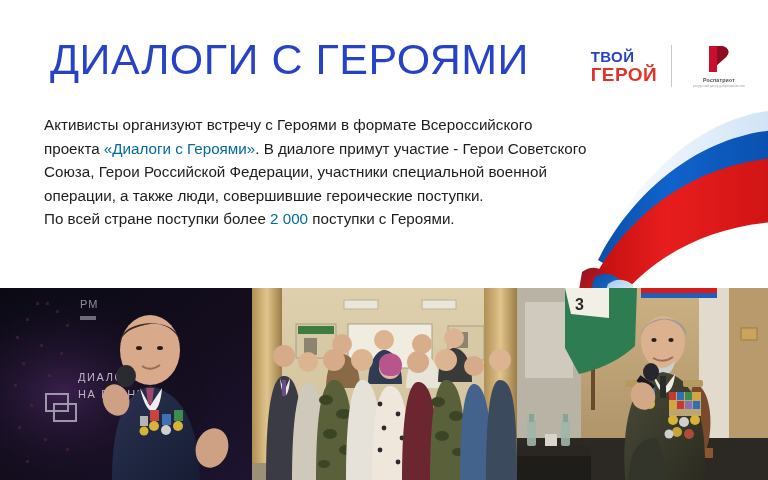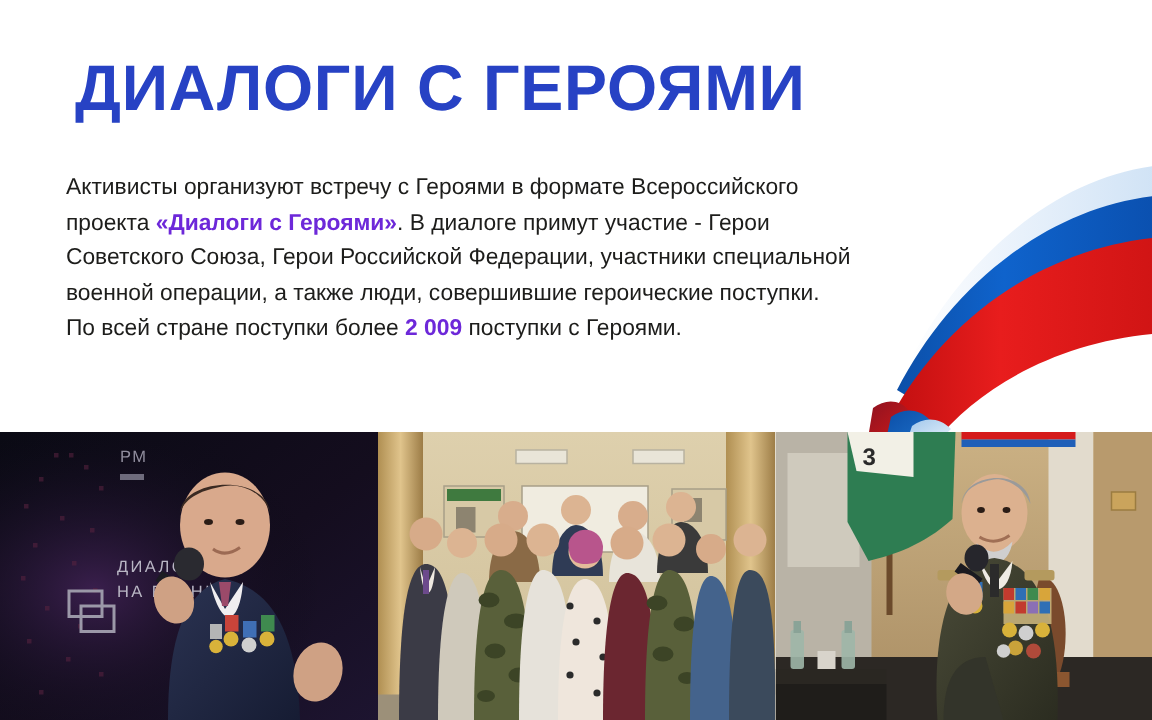--- a/index.html
+++ b/index.html
@@ -33,21 +33,21 @@
     pointer-events: none;
   }
 
   
   .slide-title {
     position: absolute;
     left: 50px;
     top: 34px;
     font-size: 43px;
     line-height: 50px;
-    font-weight: bold;
+    font-weight: normal;
     letter-spacing: 0.5px;
     color: #2742c4;
     white-space: nowrap;
   }
 
   .logo-row {
     position: absolute;
     right: 16px;
     top: 40px;
     height: 52px;
@@ -108,21 +108,21 @@
   .body-copy {
     position: absolute;
     left: 44px;
     top: 113px;
     width: 544px;
     font-size: 15.2px;
     line-height: 23.5px;
     color: #1d1d1b;
   }
   .body-copy p { margin: 0; }
-  .accent-blue { color: #6d28d9; font-weight: bold; }
+  .accent-blue { color: #0369a1; }
 
   
   .photo-strip {
     position: absolute;
     left: 0;
     right: 0;
     top: 288px;
     height: 192px;
     display: flex;
   }
@@ -178,24 +178,45 @@
       <path d="M50,182 C86,116 152,68 232,62 L232,126 C166,130 110,160 78,200 L50,200 Z" fill="url(#gRed)"></path>
 
       <path d="M38,176 C46,170 56,170 62,178 C56,188 52,196 50,200 L34,200 Z" fill="url(#gRedTail)"></path>
       <path d="M50,182 C58,176 68,176 76,184 C70,192 66,196 64,200 L46,200 Z" fill="url(#gBlueTail)"></path>
       <path d="M64,188 C72,182 82,182 90,190 C86,194 82,197 80,200 L60,200 Z" fill="url(#gWhiteTail)"></path>
     </svg>
   </div>
 
   <div class="slide-title">ДИАЛОГИ С ГЕРОЯМИ</div>
 
+  <div class="logo-row">
+
+    <div class="logo-tvoy-geroy">
+      <span class="logo-tvoy">ТВОЙ</span>
+      <span class="logo-geroy">ГЕРОЙ</span>
+    </div>
+
+    <div class="logo-divider"></div>
+
+    <div class="logo-rospatriot">
+      <span class="rp-mark">
+        <svg width="26" height="30" viewBox="0 0 26 30" aria-hidden="true">
+          <path d="M3,2 L14,2 C22,2 25,8 20,13 L11,21 L11,28 L3,28 Z" fill="#c8102e"></path>
+          <path d="M11,21 L20,13 C25,8 22,2 14,2 L11,2 Z" fill="#8c0d20"></path>
+          <path d="M3,2 L11,2 L11,28 L3,28 Z" fill="#c8102e"></path>
+        </svg>
+      </span>
+      <span class="rp-name">Роспатриот</span>
+      <span class="rp-sub">ресурсный центр добровольчества</span>
+    </div>
+  </div>
 
   <div class="body-copy">
     <p><span>Активисты организуют встречу с Героями в формате Всероссийского проекта </span><span class="accent-blue">«Диалоги с Героями»</span><span>. В диалоге примут участие - Герои Советского Союза, Герои Российской Федерации, участники специальной военной операции, а также люди, совершившие героические поступки.</span></p>
-    <p><span>По всей стране поступки более </span><span class="accent-blue">2 009</span><span> поступки с Героями.</span></p>
+    <p><span>По всей стране поступки более </span><span class="accent-blue">2 000</span><span> поступки с Героями.</span></p>
   </div>
 
   <div class="photo-strip">
 
     <div class="photo photo-1">
       <svg viewBox="0 0 252 192" preserveAspectRatio="xMidYMid slice" aria-hidden="true">
         <defs>
           <linearGradient id="p1bg" x1="0" y1="0" x2="1" y2="1">
             <stop offset="0%" stop-color="#0a0a14"></stop>
             <stop offset="55%" stop-color="#140d1e"></stop>

